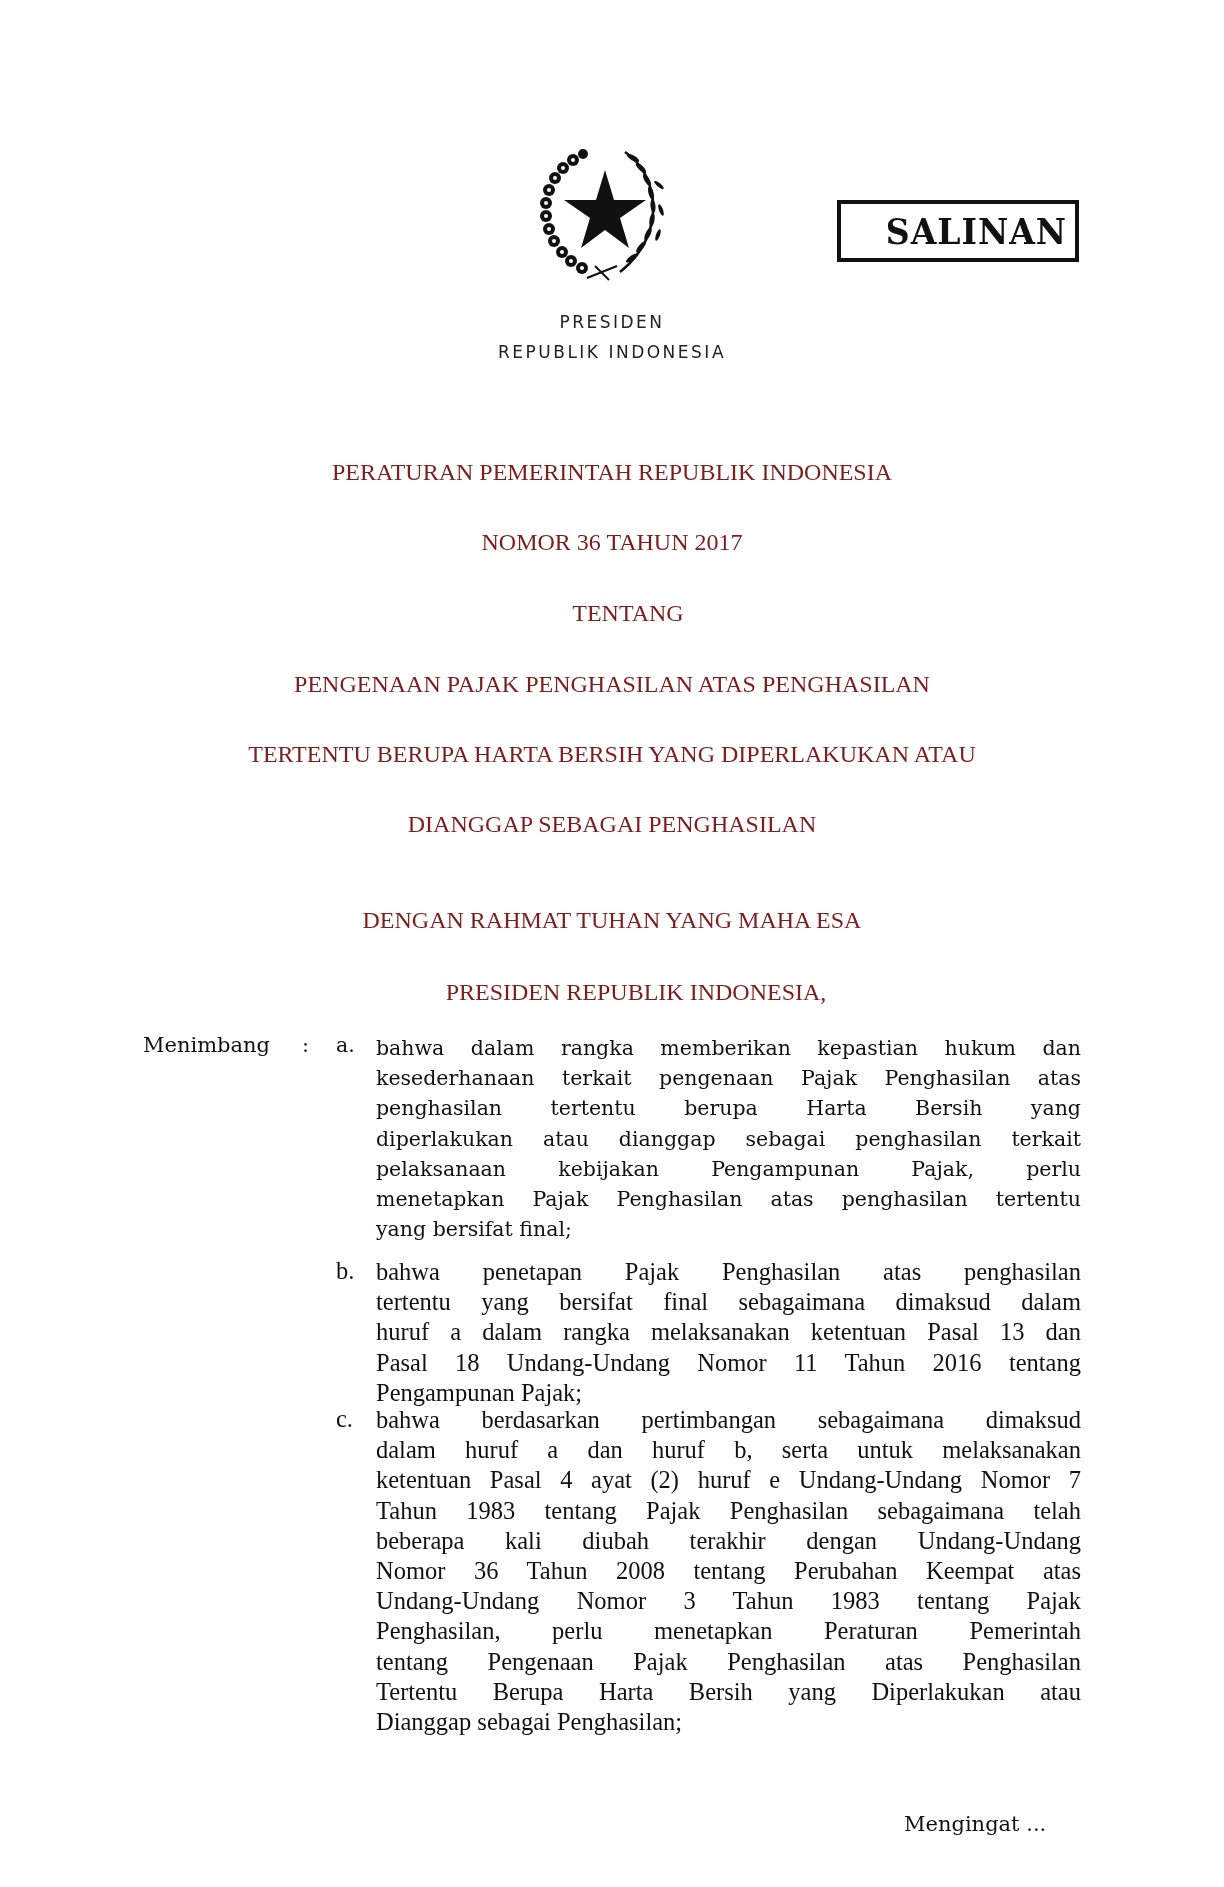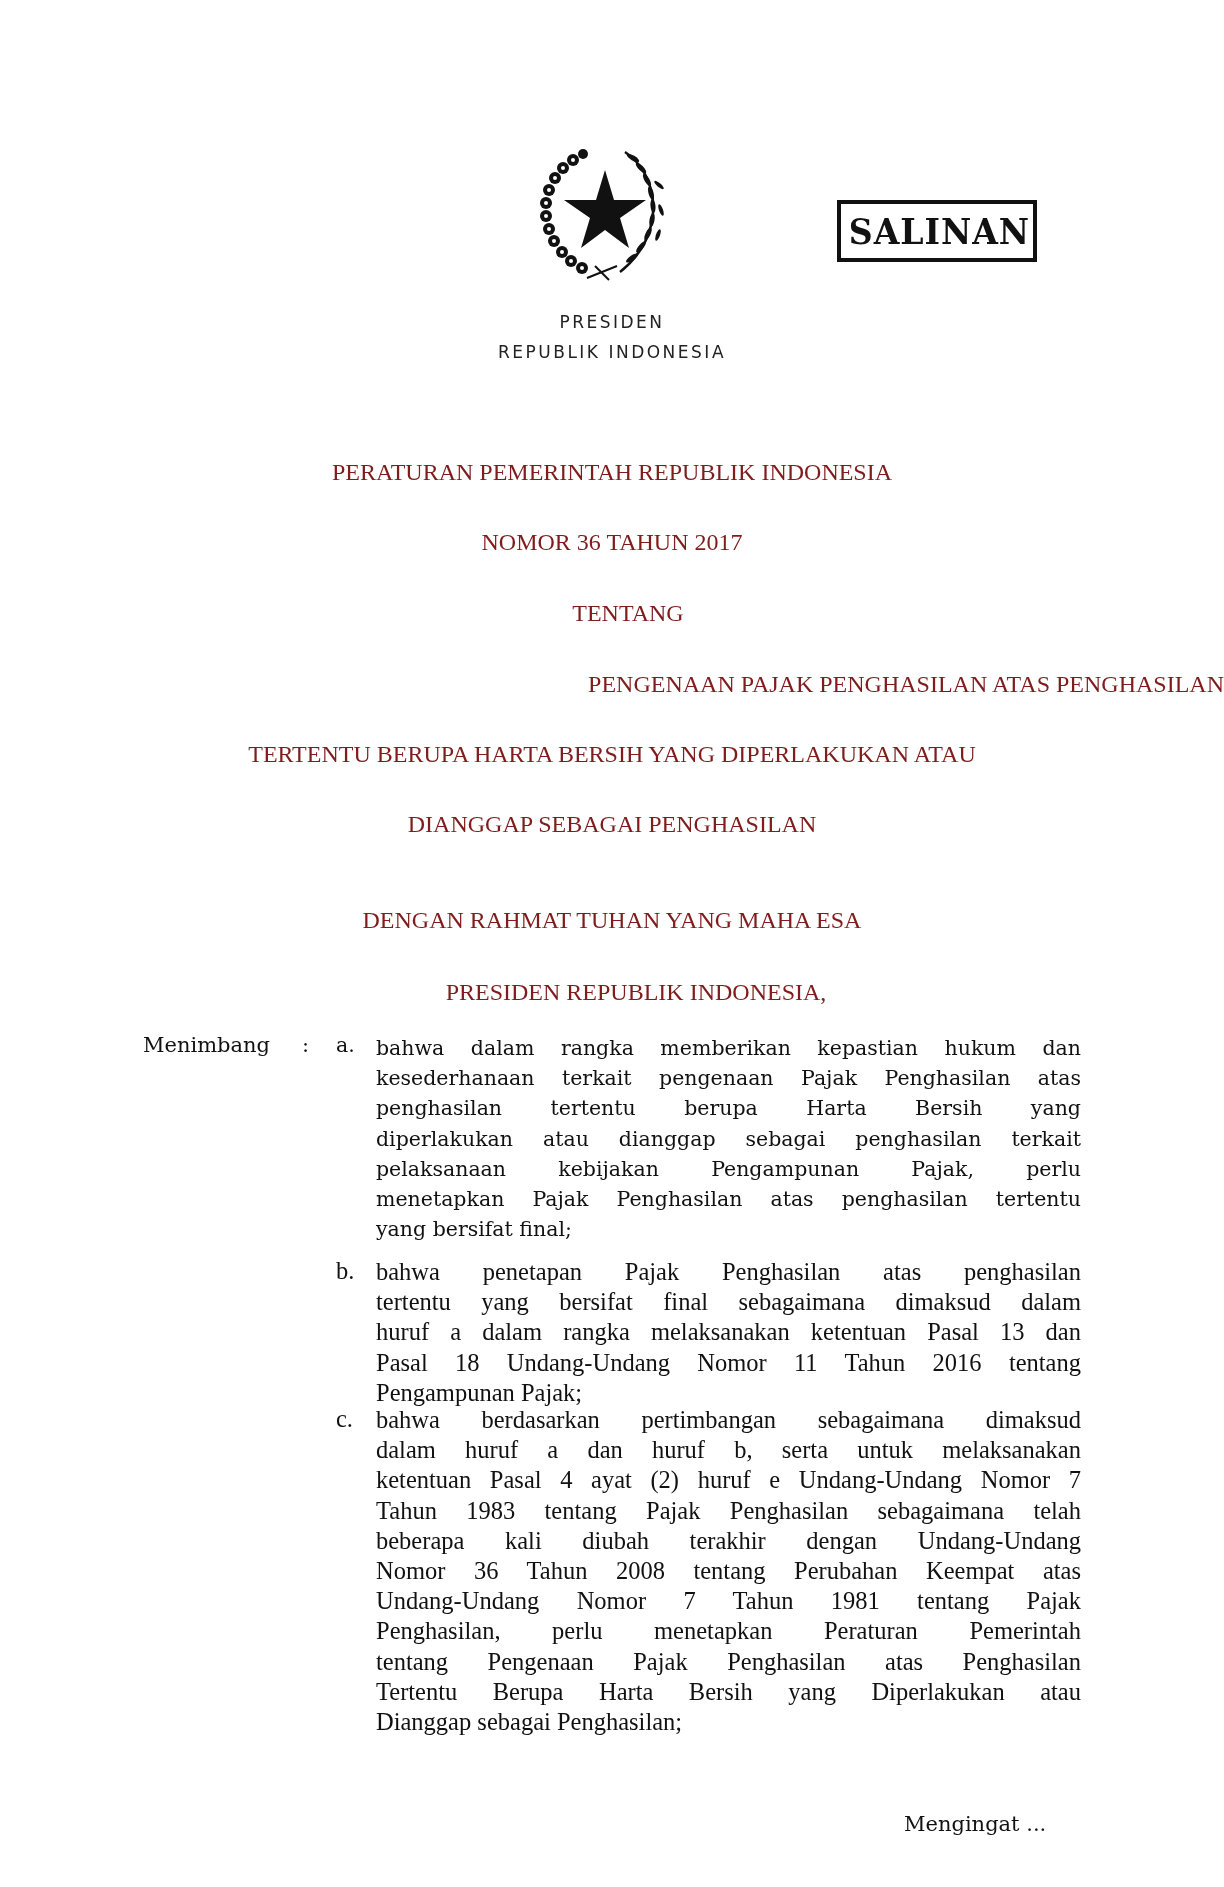--- a/index.html
+++ b/index.html
@@ -1,22 +1,22 @@
 <!DOCTYPE html>
 <html><head>
 <meta charset="utf-8">
 <style>
   html, body { margin:0; padding:0; background:#ffffff; }
   body { width:1224px; height:1887px; position:relative; overflow:hidden; color:#111; }
   .page { position:absolute; left:0; top:0; width:1224px; height:1887px; background:#fff; }
 
   .emblem { position:absolute; left:525px; top:140px; width:160px; height:150px; }
 
-  .salinan-box { position:absolute; left:837px; top:200px; width:200px; height:62px;
-    border:4px solid #111; box-sizing:border-box; display:flex; align-items:center; justify-content:flex-start; }
+  .salinan-box { position:absolute; left:837px; top:200px; width:242px; height:62px;
+    border:4px solid #111; box-sizing:border-box; display:flex; align-items:center; justify-content:flex-end; }
   .salinan-box span { font-family:"DejaVu Serif","Liberation Serif",serif; font-weight:bold; font-size:36px; letter-spacing:1px; transform:scaleX(0.92); }
 
   .president-label { position:absolute; left:0; width:1224px; text-align:center; font-family:"DejaVu Sans","Liberation Sans",sans-serif; font-size:17px; letter-spacing:2.5px; color:#222; }
 
   .heading { position:absolute; left:0; width:1224px; text-align:center;
     font-family:"Liberation Serif","DejaVu Serif",serif; font-size:24px; color:#7f1d1d; white-space:nowrap; }
 
   .menimbang-label { position:absolute; left:143px; top:1033px; font-family:"DejaVu Serif","Liberation Serif",serif; font-size:21px; }
   .colon { position:absolute; left:302px; top:1033px; font-family:"DejaVu Serif","Liberation Serif",serif; font-size:21px; }
 
@@ -87,21 +87,21 @@
   <div class="salinan-box">
     <span>SALINAN</span>
   </div>
 
   <div class="president-label" style="top:312px;">PRESIDEN</div>
   <div class="president-label" style="top:342px;">REPUBLIK INDONESIA</div>
 
   <div class="heading" style="top:459px;">PERATURAN PEMERINTAH REPUBLIK INDONESIA</div>
   <div class="heading" style="top:529px;">NOMOR 36 TAHUN 2017</div>
   <div class="heading" style="top:600px;padding-left:16px;">TENTANG</div>
-  <div class="heading" style="top:671px;text-align:right;">PENGENAAN PAJAK PENGHASILAN ATAS PENGHASILAN</div>
+  <div class="heading" style="top:671px;">PENGENAAN PAJAK PENGHASILAN ATAS PENGHASILAN</div>
   <div class="heading" style="top:741px;">TERTENTU BERUPA HARTA BERSIH YANG DIPERLAKUKAN ATAU</div>
   <div class="heading" style="top:811px;">DIANGGAP SEBAGAI PENGHASILAN</div>
   <div class="heading" style="top:907px;">DENGAN RAHMAT TUHAN YANG MAHA ESA</div>
   <div class="heading" style="top:979px;margin-left:24px;">PRESIDEN REPUBLIK INDONESIA,</div>
 
   <div class="menimbang-label">Menimbang</div>
   <div class="colon">:</div>
 
   <div class="item a" style="top:1033px;">
     <span class="letter">a.</span>
@@ -129,21 +129,21 @@
 
   <div class="item" style="top:1405px;">
     <span class="letter">c.</span>
     <div class="text">
       <span class="ln">bahwa berdasarkan pertimbangan sebagaimana dimaksud</span>
       <span class="ln">dalam huruf a dan huruf b, serta untuk melaksanakan</span>
       <span class="ln">ketentuan Pasal 4 ayat (2) huruf e Undang-Undang Nomor 7</span>
       <span class="ln">Tahun 1983 tentang Pajak Penghasilan sebagaimana telah</span>
       <span class="ln">beberapa kali diubah terakhir dengan Undang-Undang</span>
       <span class="ln">Nomor 36 Tahun 2008 tentang Perubahan Keempat atas</span>
-      <span class="ln">Undang-Undang Nomor 7 Tahun 1981 tentang Pajak</span>
+      <span class="ln">Undang-Undang Nomor 3 Tahun 1983 tentang Pajak</span>
       <span class="ln">Penghasilan, perlu menetapkan Peraturan Pemerintah</span>
       <span class="ln">tentang Pengenaan Pajak Penghasilan atas Penghasilan</span>
       <span class="ln">Tertentu Berupa Harta Bersih yang Diperlakukan atau</span>
       <span class="ln last">Dianggap sebagai Penghasilan;</span>
     </div>
   </div>
 
   <div class="next-ref">Mengingat ...</div>
 </div>
 

